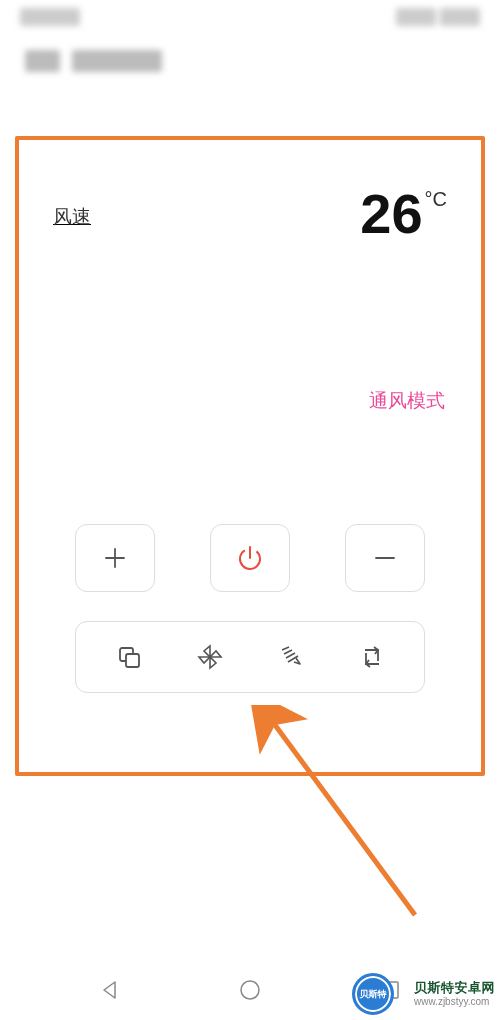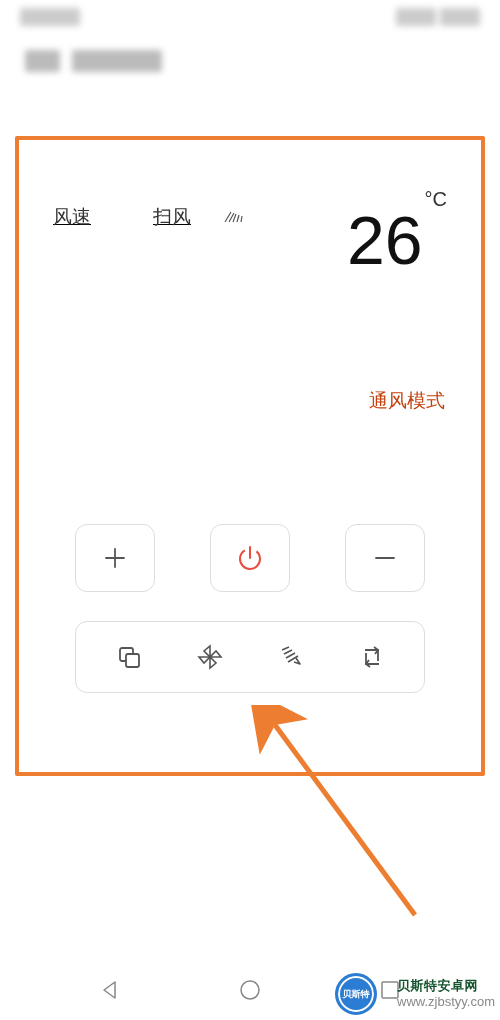--- a/index.html
+++ b/index.html
@@ -92,39 +92,38 @@
     .sweep-icon-small {
       display: inline-flex;
     }
     
     .temp-display {
       display: flex;
       align-items: flex-start;
       margin-right: 8px;
     }
     .temp-value {
-      font-size: 68px;
-      font-weight: 400;
+      font-size: 56px;
+      font-weight: 700;
       color: #111;
       line-height: 1;
-      margin-top: 20px;
     }
     .temp-unit {
       font-size: 20px;
       color: #333;
       margin-top: 2px;
       margin-left: 2px;
     }
     
     .mode-label {
       position: absolute;
       right: 40px;
       top: 252px;
       font-size: 19px;
-      color: #c2410c;
+      color: #ec4899;
     }
     
     
     .main-controls {
       position: absolute;
       left: 60px;
       right: 60px;
       top: 388px;
       display: flex;
       justify-content: space-between;
@@ -217,21 +216,21 @@
       border: 3px solid #2B7CD3;
       box-shadow: 0 0 0 2px #fff inset;
     }
     .watermark-text {
       display: flex;
       flex-direction: column;
       font-size: 11px;
       line-height: 1.2;
     }
     .watermark-title { color: #14532d; font-weight: bold; font-size: 13px; letter-spacing: 0.5px; }
-    .watermark-url { color: #888; font-size: 13px; }
+    .watermark-url { color: #888; font-size: 10px; }
   </style>
 </head>
 <body>
 
 <div class="status-bar">
   <div class="status-left">
     <div class="status-blob"></div>
   </div>
   <div class="status-right">
     <div class="status-blob small"></div>
@@ -243,34 +242,20 @@
   <span class="subtitle-blob a"></span>
   <span class="subtitle-blob b"></span>
 </div>
 
 <div class="panel">
 
   <div class="info-row">
     <div class="labels-col">
       <div class="label-item">
         <span>风速</span>
-      </div>
-      <div class="label-item">
-        <span>扫风</span>
-        <span class="sweep-icon-small">
-          <svg width="28" height="18" viewBox="0 0 28 18">
-            <g stroke="#555" stroke-width="1.2" fill="none">
-              <path d="M4 14 L10 4"></path>
-              <path d="M8 14 L13 5"></path>
-              <path d="M12 14 L15 6"></path>
-              <path d="M16 14 L18 7"></path>
-              <path d="M20 14 L21 8"></path>
-            </g>
-          </svg>
-        </span>
       </div>
     </div>
 
     <div class="temp-display">
       <span class="temp-value">26</span>
       <span class="temp-unit">°C</span>
     </div>
   </div>
 
   <div class="mode-label">通风模式</div>

